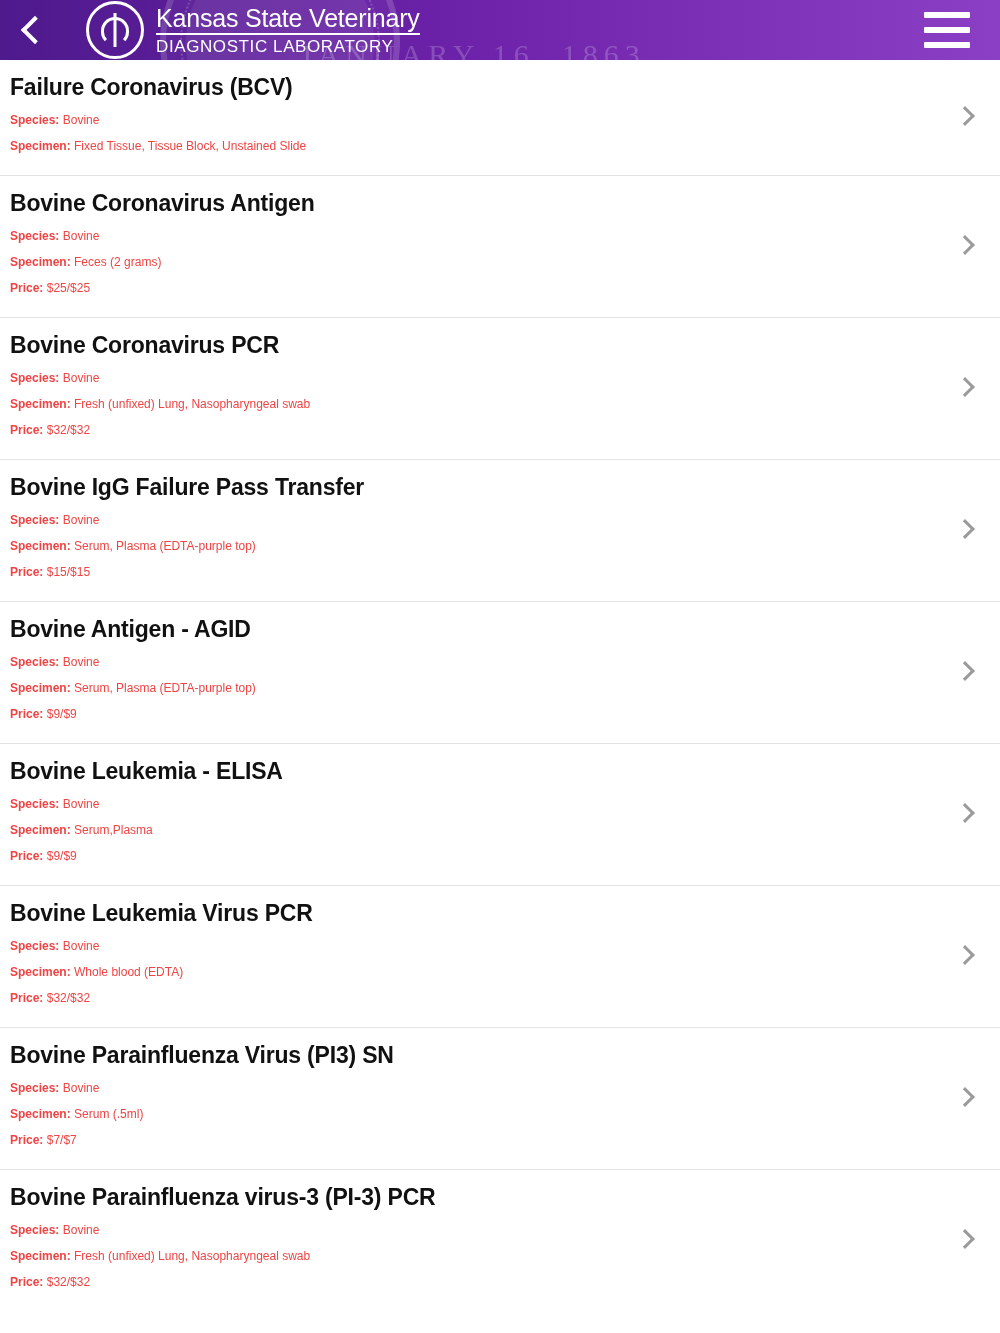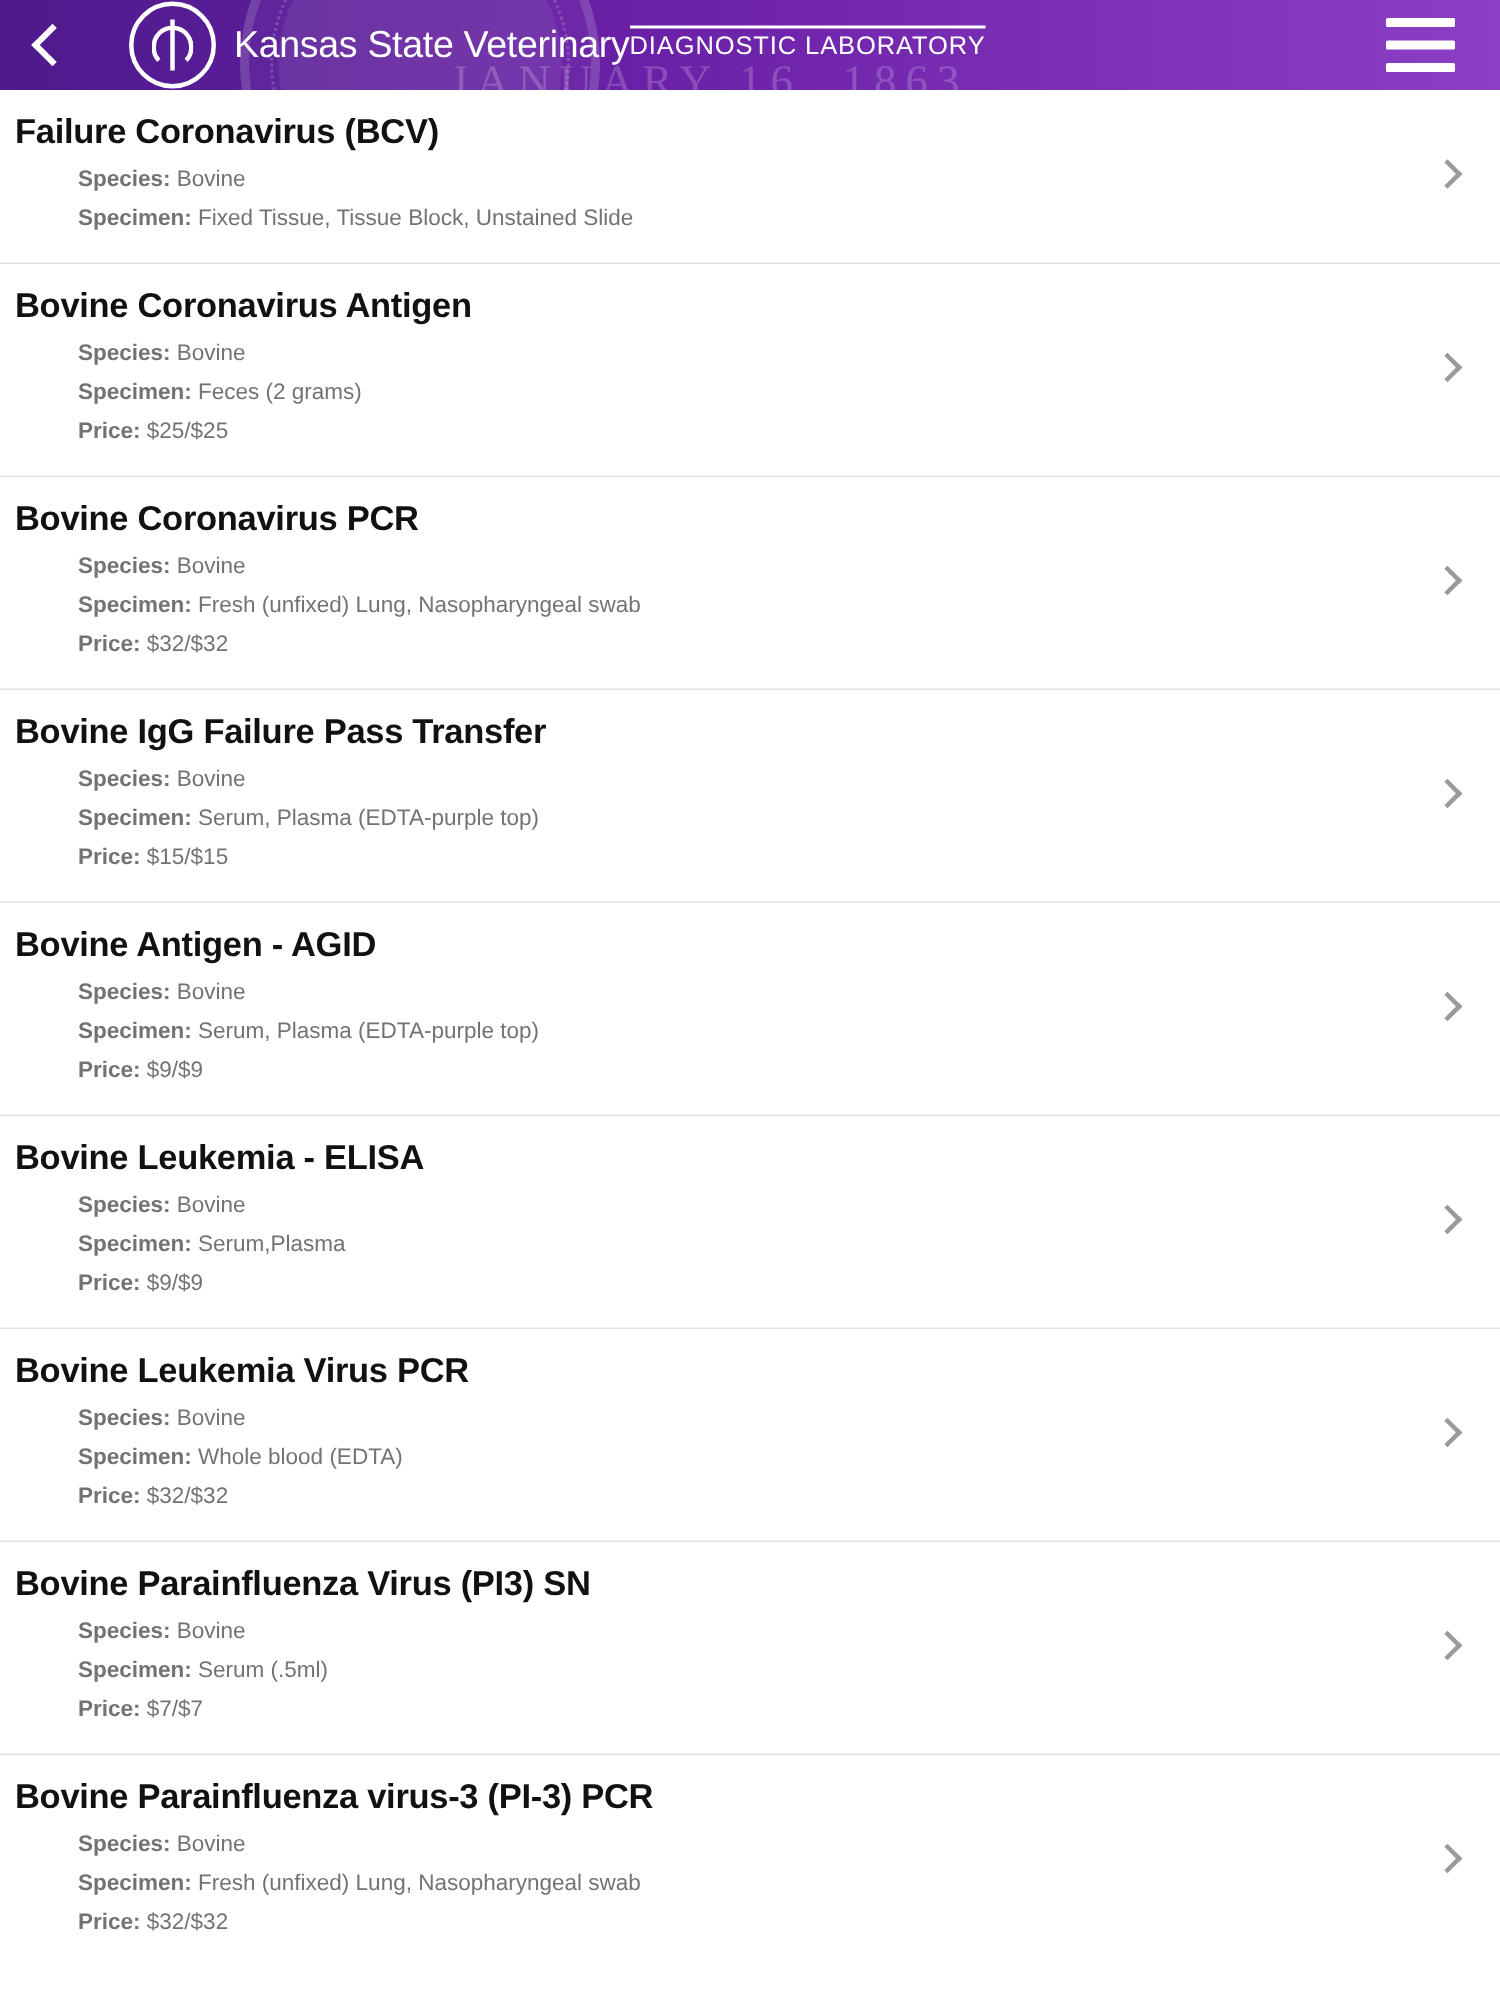--- a/index.html
+++ b/index.html
@@ -100,21 +100,21 @@
     position: absolute;
     left: 50%;
     top: 13px;
     width: 22px;
     height: 22px;
     transform: translateX(-50%);
     border: 3px solid #ffffff;
     border-radius: 50% 50% 46% 46%;
     border-bottom-color: transparent;
   }
-  .brand-text { display: flex; flex-direction: row; justify-content: flex-end; }
+  .brand-text { display: flex; flex-direction: column; justify-content: flex-end; }
   .brand-line1 {
     color: #ffffff;
     font-size: 25px;
     line-height: 28px;
     letter-spacing: -0.2px;
   }
   .brand-line2 {
     color: #ffffff;
     font-size: 17px;
     font-weight: normal;
@@ -157,26 +157,25 @@
   }
   .test-row:last-child { border-bottom: none; }
   .test-title {
     font-size: 23px;
     font-weight: bold;
     color: #111111;
     letter-spacing: -0.2px;
     margin-bottom: 6px;
   }
   .test-field {
-    font-size: 15px;
-    color: #737373;
+    font-size: 12px;
+    color: #ef4444;
     line-height: 26px;
     white-space: nowrap;
     overflow: hidden;
-    margin-left: 42px;
   }
   .test-field b { font-weight: bold; }
   .row-chevron {
     position: absolute;
     right: 28px;
     top: 50%;
     margin-top: -9px;
     width: 14px;
     height: 14px;
     border-top: 3px solid #9a9a9a;

